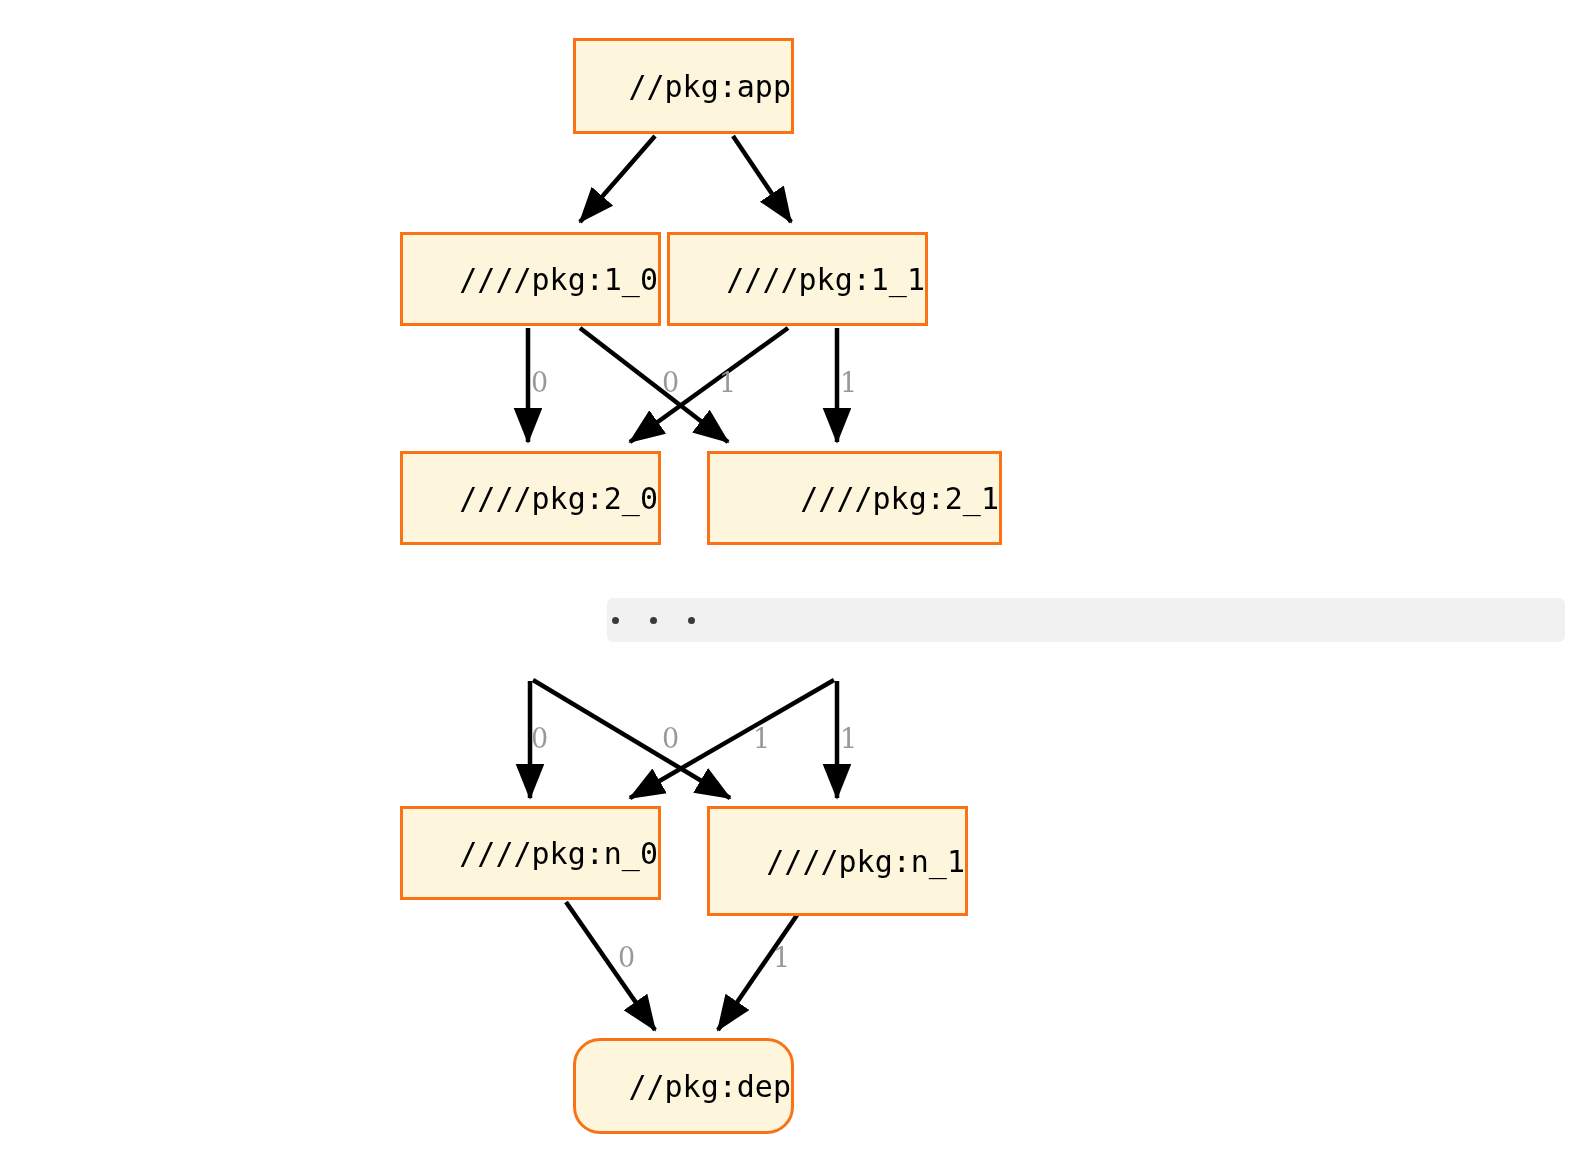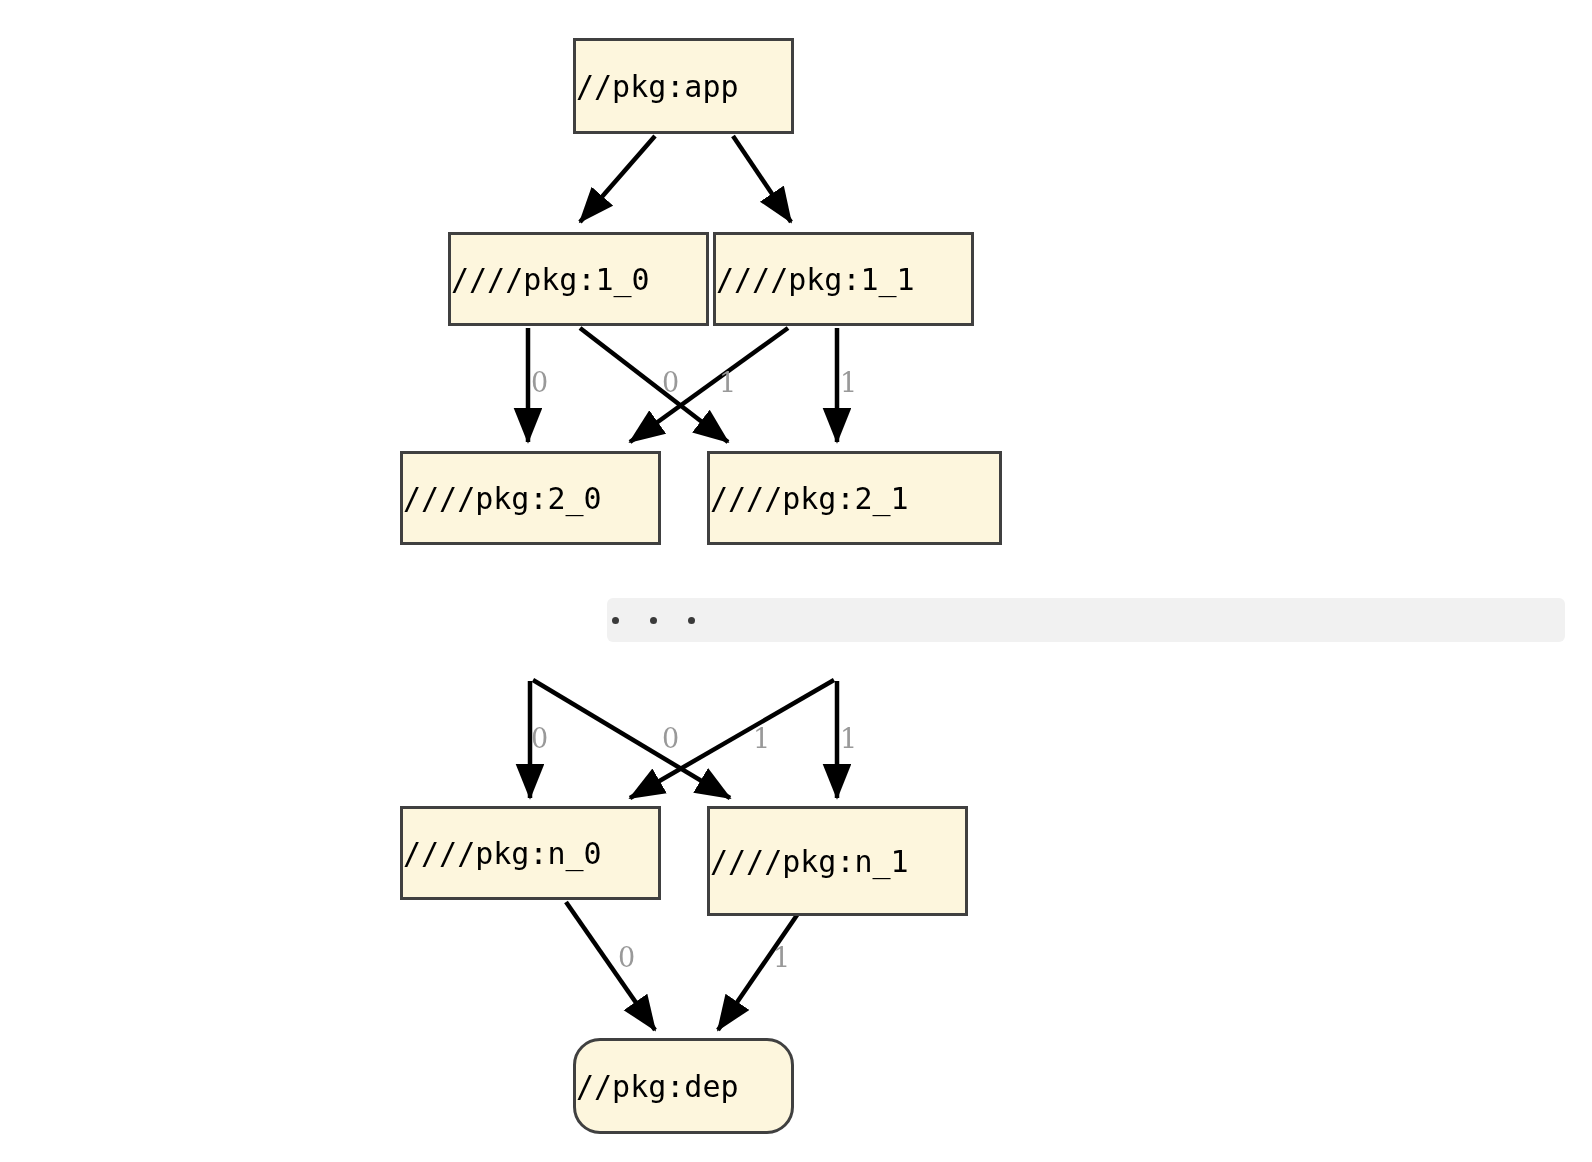--- a/index.html
+++ b/index.html
@@ -25,24 +25,24 @@
     position: absolute;
     left: 0;
     top: 0;
     width: 1592px;
     height: 1162px;
   }
   .node-box {
     position: absolute;
     box-sizing: border-box;
     background: #fdf6dd;
-    border: 3px solid #404040;
+    border: 3px solid #f97316;
     display: flex;
     align-items: center;
-    justify-content: flex-start;
+    justify-content: flex-end;
   }
   .node-label {
     font-family: "DejaVu Sans Mono", monospace;
     font-size: 30px;
     color: #000000;
     letter-spacing: 0px;
     white-space: pre;
   }
   .ellipsis-band {
     position: absolute;
@@ -106,25 +106,25 @@
 
     <line x1="566" y1="902" x2="655" y2="1030" stroke="#000000" stroke-width="4.5" marker-end="url(#arrowhead)"></line>
 
     <line x1="806" y1="902" x2="718" y2="1030" stroke="#000000" stroke-width="4.5" marker-end="url(#arrowhead)"></line>
   </svg>
 
   <div class="node-box" style="left:573px; top:38px; width:221px; height:96px;">
     <span class="node-label">//pkg:app</span>
   </div>
 
-  <div class="node-box" style="left:400px; top:232px; width:261px; height:94px;margin-left:48px;">
+  <div class="node-box" style="left:400px; top:232px; width:261px; height:94px;">
     <span class="node-label">////pkg:1_0</span>
   </div>
 
-  <div class="node-box" style="left:713px; top:232px; width:261px; height:94px;">
+  <div class="node-box" style="left:667px; top:232px; width:261px; height:94px;">
     <span class="node-label">////pkg:1_1</span>
   </div>
 
   <div class="node-box" style="left:400px; top:451px; width:261px; height:94px;">
     <span class="node-label">////pkg:2_0</span>
   </div>
 
   <div class="node-box" style="left:707px; top:451px; width:295px; height:94px;">
     <span class="node-label">////pkg:2_1</span>
   </div>

